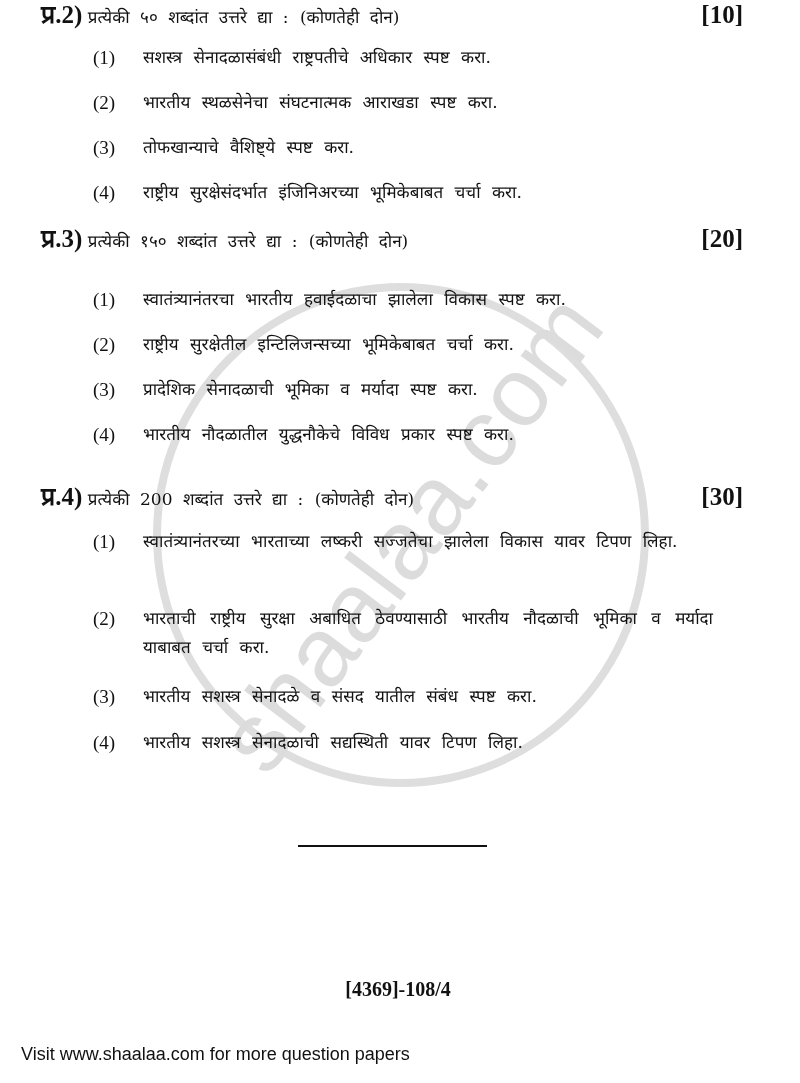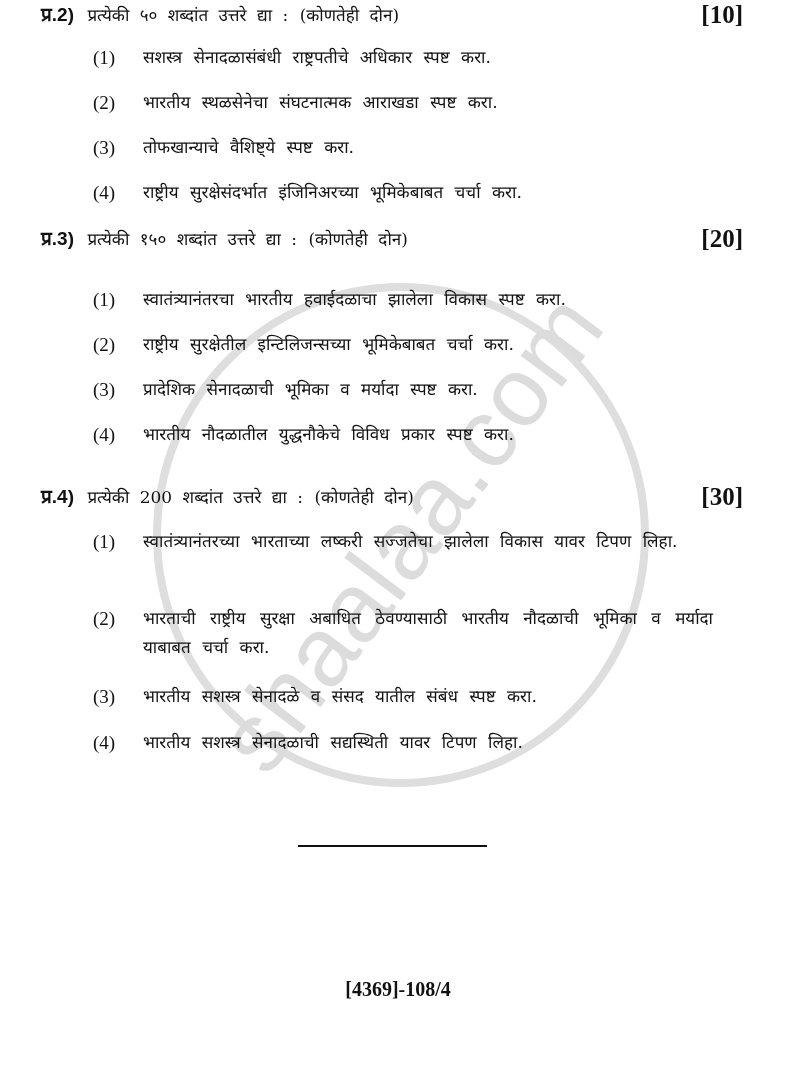--- a/index.html
+++ b/index.html
@@ -54,25 +54,25 @@
     .q-header {
       position: absolute;
       left: 41px;
       width: 702px;
       height: 26px;
       font-size: 17px;
       line-height: 26px;
     }
     .q-label {
       font-weight: bold;
-      font-family: Liberation Sans, sans-serif;
-      font-size: 19px;
+      font-family: Liberation Serif, serif;
+      font-size: 25px;
     }
     .q-instruction {
-      margin-left: 8px;
+      margin-left: 0;
       word-spacing: 5px;
     }
     .q-instruction-bold {
       font-weight: normal;
       margin-left: 6px;
       word-spacing: 5px;
     }
     .q-marks {
       position: absolute;
       right: 0;
@@ -211,14 +211,15 @@
     <div class="item" style="top:728px;">
       <span class="item-num">(4)</span>
       <span class="item-text">भारतीय सशस्त्र सेनादळाची सद्यस्थिती यावर टिपण लिहा.</span>
     </div>
   </div>
 
   <div class="divider"></div>
 
   <div class="page-code">[4369]-108/4</div>
 
+  <div class="footer-note">Visit www.shaalaa.com for more question papers</div>
 
 </div>
 
 </body></html>

